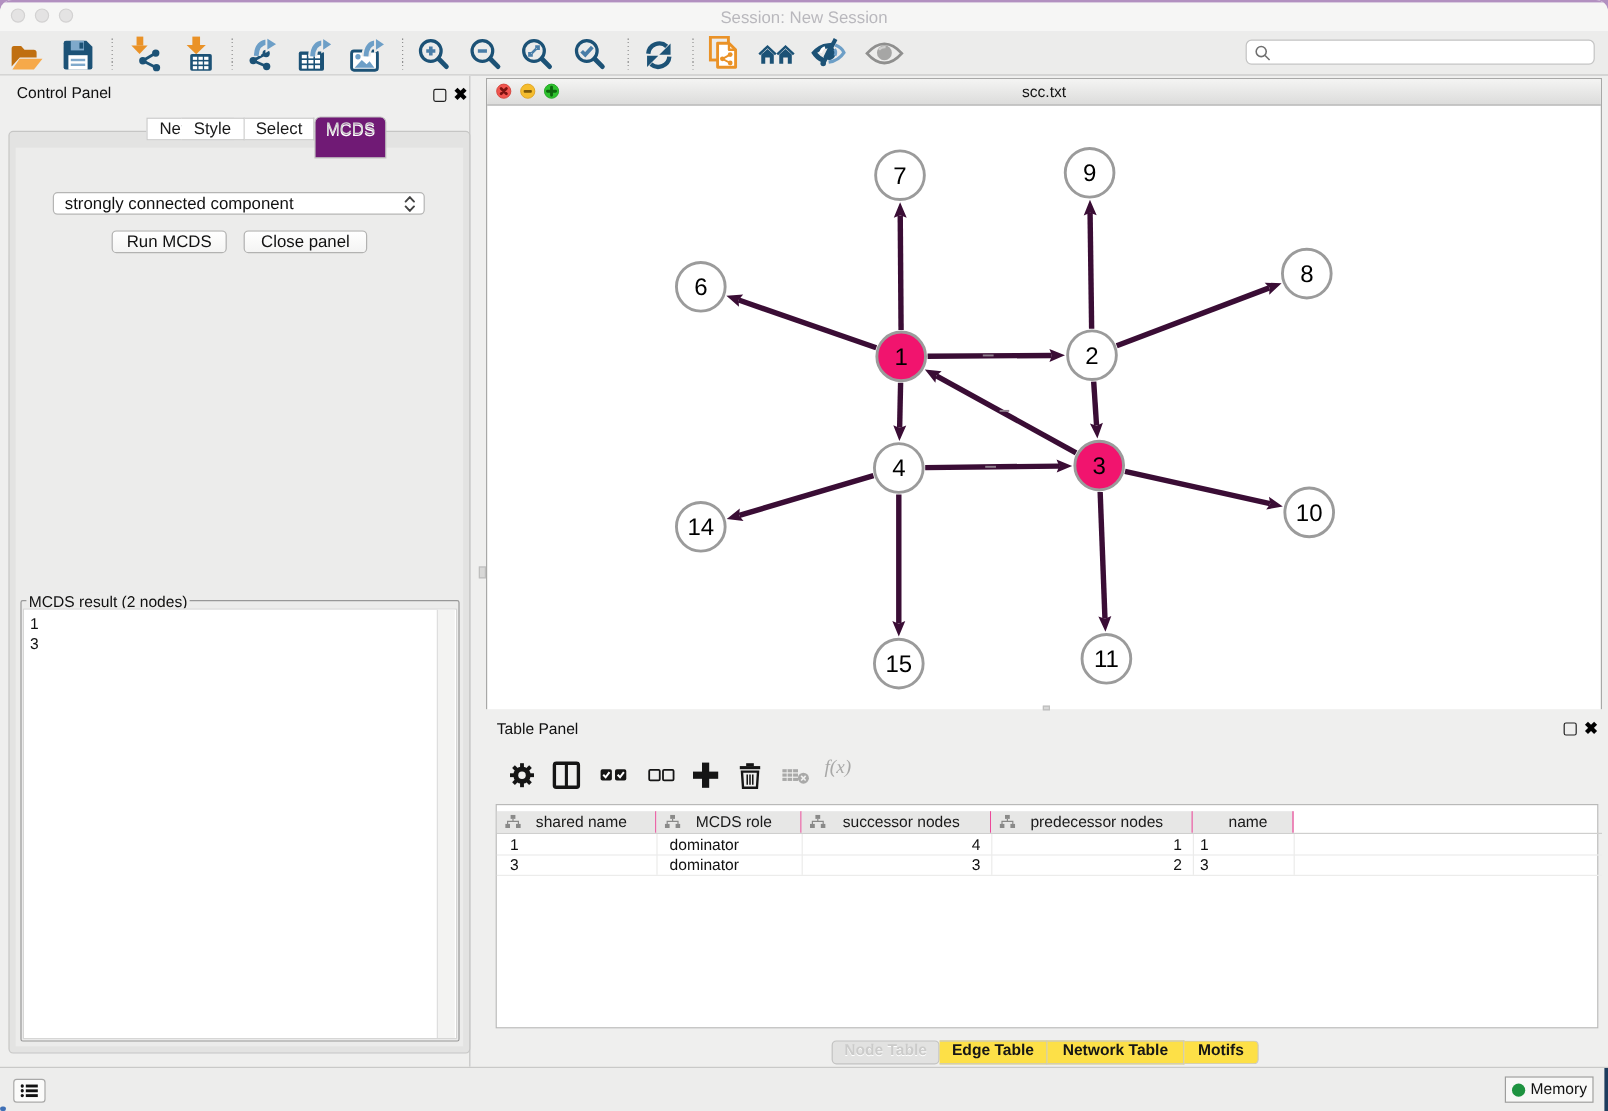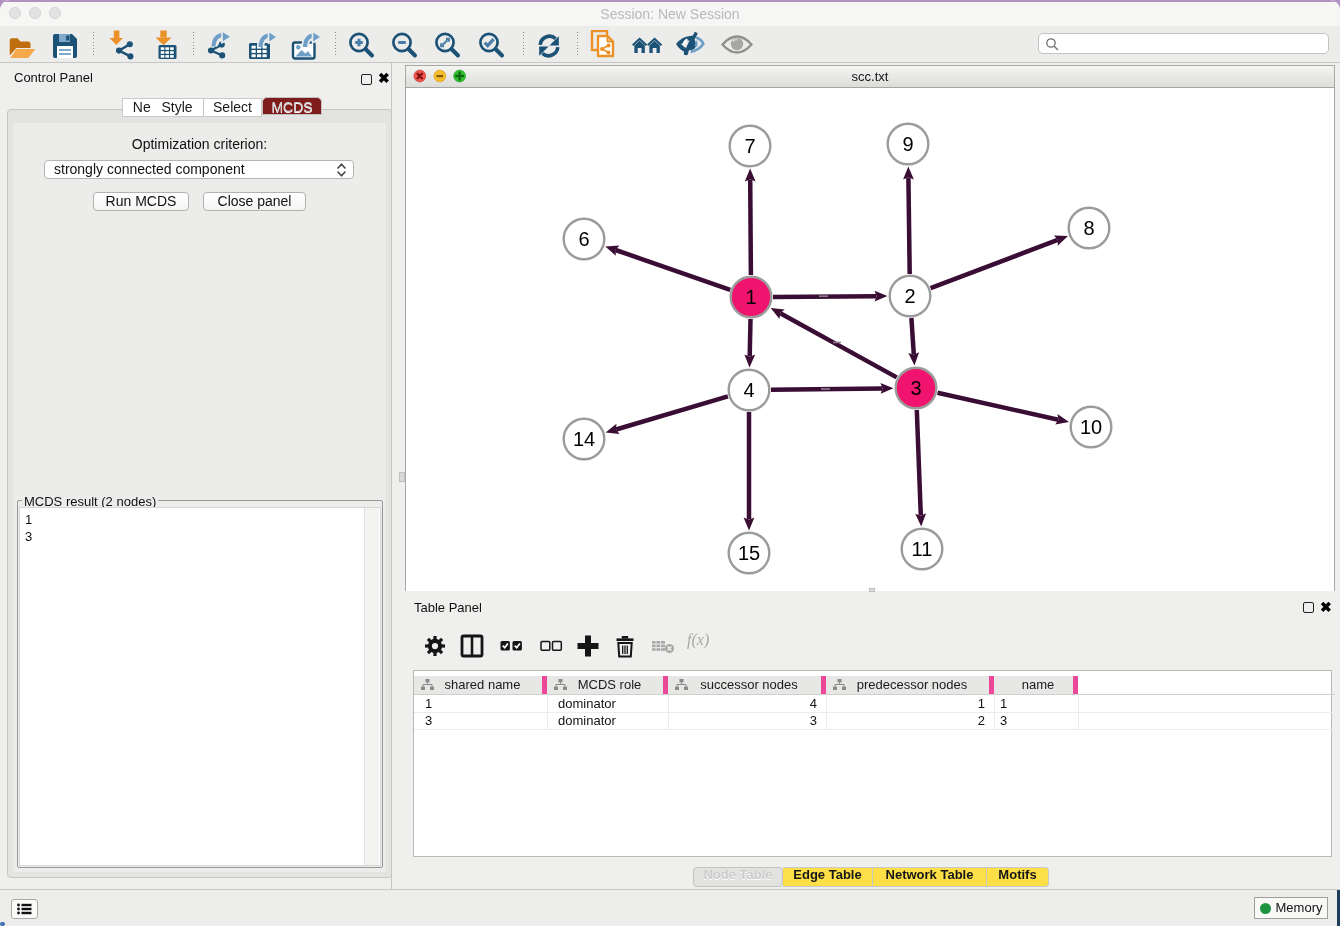--- a/index.html
+++ b/index.html
@@ -27,21 +27,21 @@
   #cc-outer { position:absolute; left:7px; top:46px; width:385px; height:769px; background:#e3e3e2; border:1px solid #c6c6c5; border-radius:4px; }
   #cc-inner { position:absolute; left:13px; top:60px; width:373px; height:749px; background:#ececeb; }
   .btn { position:absolute; height:19px; background:linear-gradient(#ffffff,#f4f4f3); border:1px solid #b2b2b1; border-radius:4px; font-size:14px; color:#111; text-align:center; line-height:17px; }
   #dropdown { position:absolute; left:44px; top:97px; width:310px; height:19px; background:#fff; border:1px solid #b5b5b4; border-radius:4px; font-size:14px; line-height:17px; padding-left:9px; color:#111; }
   #mcdsbox { position:absolute; left:17px; top:437px; width:366px; height:368px; border:1px solid #989898; border-radius:2px; }
   
   #netwin { position:absolute; left:405px; top:65px; width:930px; height:526px; background:#ffffff; border:1px solid #a8a8a7; border-bottom:none; }
   #nettitle { position:absolute; left:0; top:0; width:928px; height:22px; background:linear-gradient(#f4f4f3,#dcdcdb); border-bottom:1px solid #a5a5a4; }
   
   #tablepanel { position:absolute; left:405px; top:597px; width:935px; height:292px; background:#efefee; }
-  .hdrcell { position:absolute; top:0; height:18px; background:#e7e7e6; border-right:5px solid #ec4899; font-size:13px; color:#1a1a1a; text-align:center; line-height:18px; text-indent:9px; }
+  .hdrcell { position:absolute; top:0; height:18px; background:#e7e7e6; border-right:1px solid #ec4899; font-size:13px; color:#1a1a1a; text-align:center; line-height:18px; text-indent:9px; }
   .dcell { position:absolute; font-size:13px; color:#111; height:17px; line-height:17px; }
   .btab { position:absolute; top:0; height:20px; background:#fde047; border:1px solid #c9c9c8; border-left:none; font-size:13px; font-weight:bold; color:#161616; text-align:center; line-height:14px; }
   #membtn { position:absolute; left:1254px; top:7px; width:74px; height:22px; background:#f8f8f7; border:1px solid #9e9e9d; font-size:13px; color:#111; text-align:center; line-height:20px; }
 </style>
 </head>
 <body>
 <div id="win">
   <div style="position:absolute;left:0;top:0;width:1340px;height:2px;background:#b290c0;z-index:50;"></div>
   <div id="titlebar">
     <div class="tlight" style="left:9px;"></div>
@@ -201,22 +201,21 @@
 
   <div id="ctrlpanel">
     <div class="ptitle" style="left:14px;top:7px;">Control Panel</div>
     <div class="float-ic" style="left:361px;top:11px;"></div>
     <div class="close-x" style="left:378px;top:7px;">✖</div>
     <div id="cc-outer"></div>
     <div id="cc-inner"></div>
     <div class="tab" style="left:78px;top:35px;width:73px;border-left:1px solid #c9c9c8;margin-left:44px;">Network</div>
     <div class="tab" style="left:151px;top:35px;width:53px;text-align:center;">Style</div>
     <div class="tab" style="left:204px;top:35px;width:58px;">Select</div>
-    <div class="tab" style="left:262px;top:34px;width:60px;height:18px;background:#7f1d1d;color:#d3d3d2;text-shadow:0 1px 0 #ffffff;border:1px solid #c2c2c1;border-radius:5px 5px 0 0;line-height:19px;">MCDS</div>
-    <div style="position:absolute;left:26px;top:73px;width:347px;text-align:center;font-size:14px;color:#101010;">Optimization criterion:</div>
+    <div class="tab" style="left:262px;top:34px;width:60px;height:35px;background:#701a75;color:#d3d3d2;text-shadow:0 1px 0 #ffffff;border:1px solid #c2c2c1;border-radius:5px 5px 0 0;line-height:19px;">MCDS</div>
     <div id="dropdown">strongly connected component
       <svg width="11" height="14" viewBox="0 0 11 14" style="position:absolute;right:6px;top:2px;">
         <path d="M2 5 L5.5 1.2 L9 5" fill="none" stroke="#444" stroke-width="1.6" stroke-linecap="round" stroke-linejoin="round"></path>
         <path d="M2 9 L5.5 12.8 L9 9" fill="none" stroke="#444" stroke-width="1.6" stroke-linecap="round" stroke-linejoin="round"></path>
       </svg>
     </div>
     <div class="btn" style="left:93px;top:129px;width:96px;">Run MCDS</div>
     <div class="btn" style="left:203px;top:129px;width:103px;">Close panel</div>
     <div id="mcdsbox">
       <div style="position:absolute;left:4px;top:-7px;background:#ececeb;padding:0 2px;font-size:13px;color:#111;">MCDS result (2 nodes)</div>

